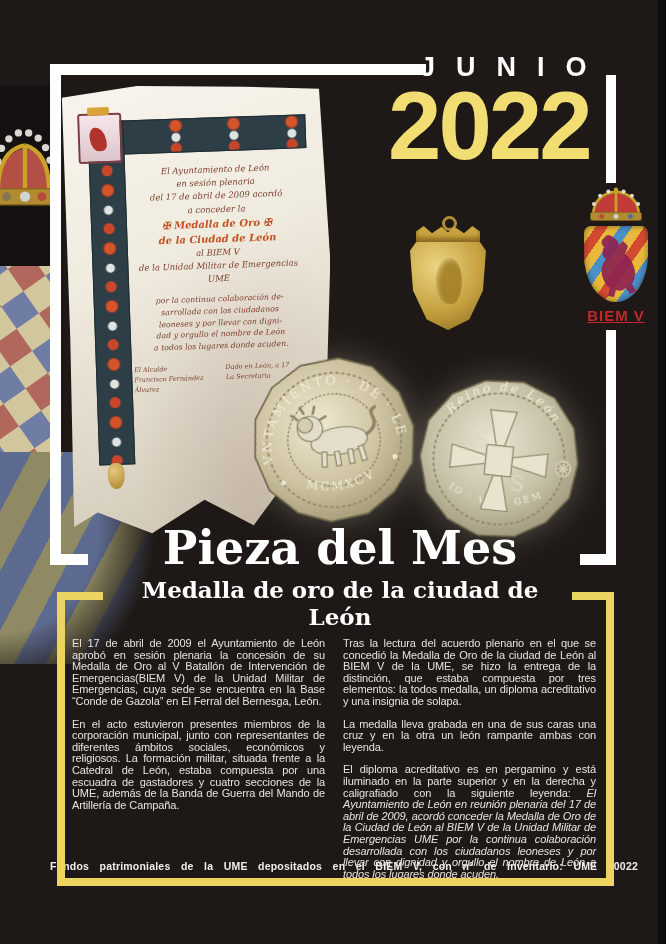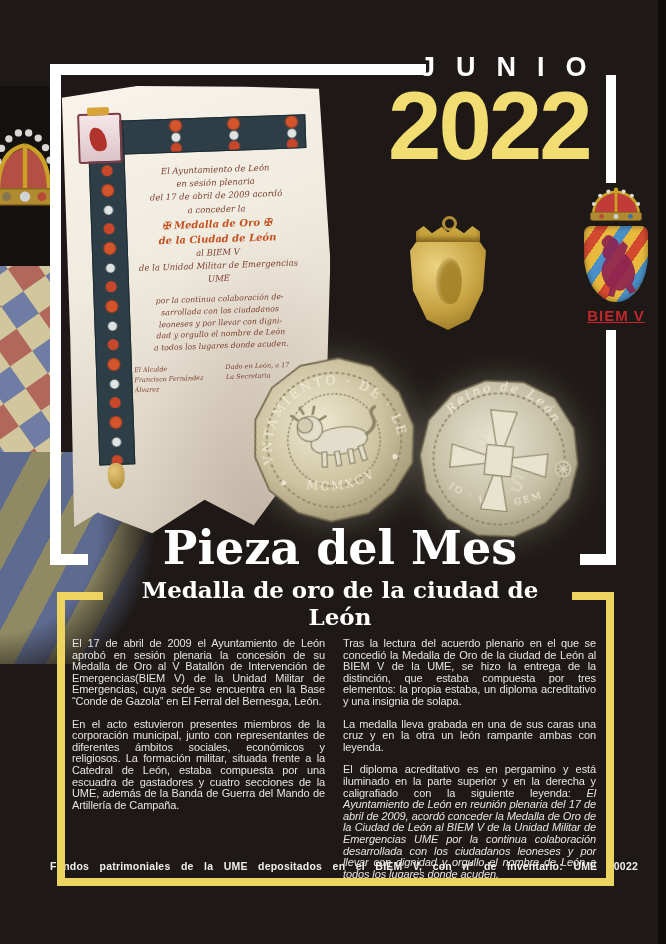--- a/index.html
+++ b/index.html
@@ -316,21 +316,21 @@
   <div class="yf yf-tr"></div>
   <div class="yf yf-right"></div>
   <div class="yf yf-bottom"></div>
 
   <div class="cols">
     <div class="col">
       <p>El 17 de abril de 2009 el Ayuntamiento de León aprobó en sesión plenaria la concesión de su Medalla de Oro al V Batallón de Intervención de Emergencias(BIEM V) de la Unidad Militar de Emergencias, cuya sede se encuentra en la Base “Conde de Gazola” en El Ferral del Bernesga, León.</p>
       <p>En el acto estuvieron presentes miembros de la corporación municipal, junto con representantes de diferentes ámbitos sociales, económicos y religiosos. La formación militar, situada frente a la Catedral de León, estaba compuesta por una escuadra de gastadores y cuatro secciones de la UME, además de la Banda de Guerra del Mando de Artillería de Campaña.</p>
     </div>
     <div class="col">
-      <p>Tras la lectura del acuerdo plenario en el que se concedió la Medalla de Oro de la ciudad de León al BIEM V de la UME, se hizo la entrega de la distinción, que estaba compuesta por tres elementos: la propia estaba, un diploma acreditativo y una insignia de solapa.</p>
+      <p>Tras la lectura del acuerdo plenario en el que se concedió la Medalla de Oro de la ciudad de León al BIEM V de la UME, se hizo la entrega de la distinción, que estaba compuesta por tres elementos: la todos medalla, un diploma acreditativo y una insignia de solapa.</p>
       <p>La medalla lleva grabada en una de sus caras una cruz y en la otra un león rampante ambas con leyenda.</p>
       <p><span>El diploma acreditativo es en pergamino y está iluminado en la parte superior y en la derecha y caligrafiado con la siguiente leyenda: </span><em>El Ayuntamiento de León en reunión plenaria del 17 de abril de 2009, acordó conceder la Medalla de Oro de la Ciudad de León al BIEM V de la Unidad Militar de Emergencias UME por la continua colaboración desarrollada con los ciudadanos leoneses y por llevar con dignidad y orgullo el nombre de León a todos los lugares donde acuden.</em></p>
     </div>
   </div>
 
   <div class="footer">Fondos patrimoniales de la UME depositados en el BIEM V, con n° de inventario: UME 50022</div>
 
 </div>
 
 </body></html>

